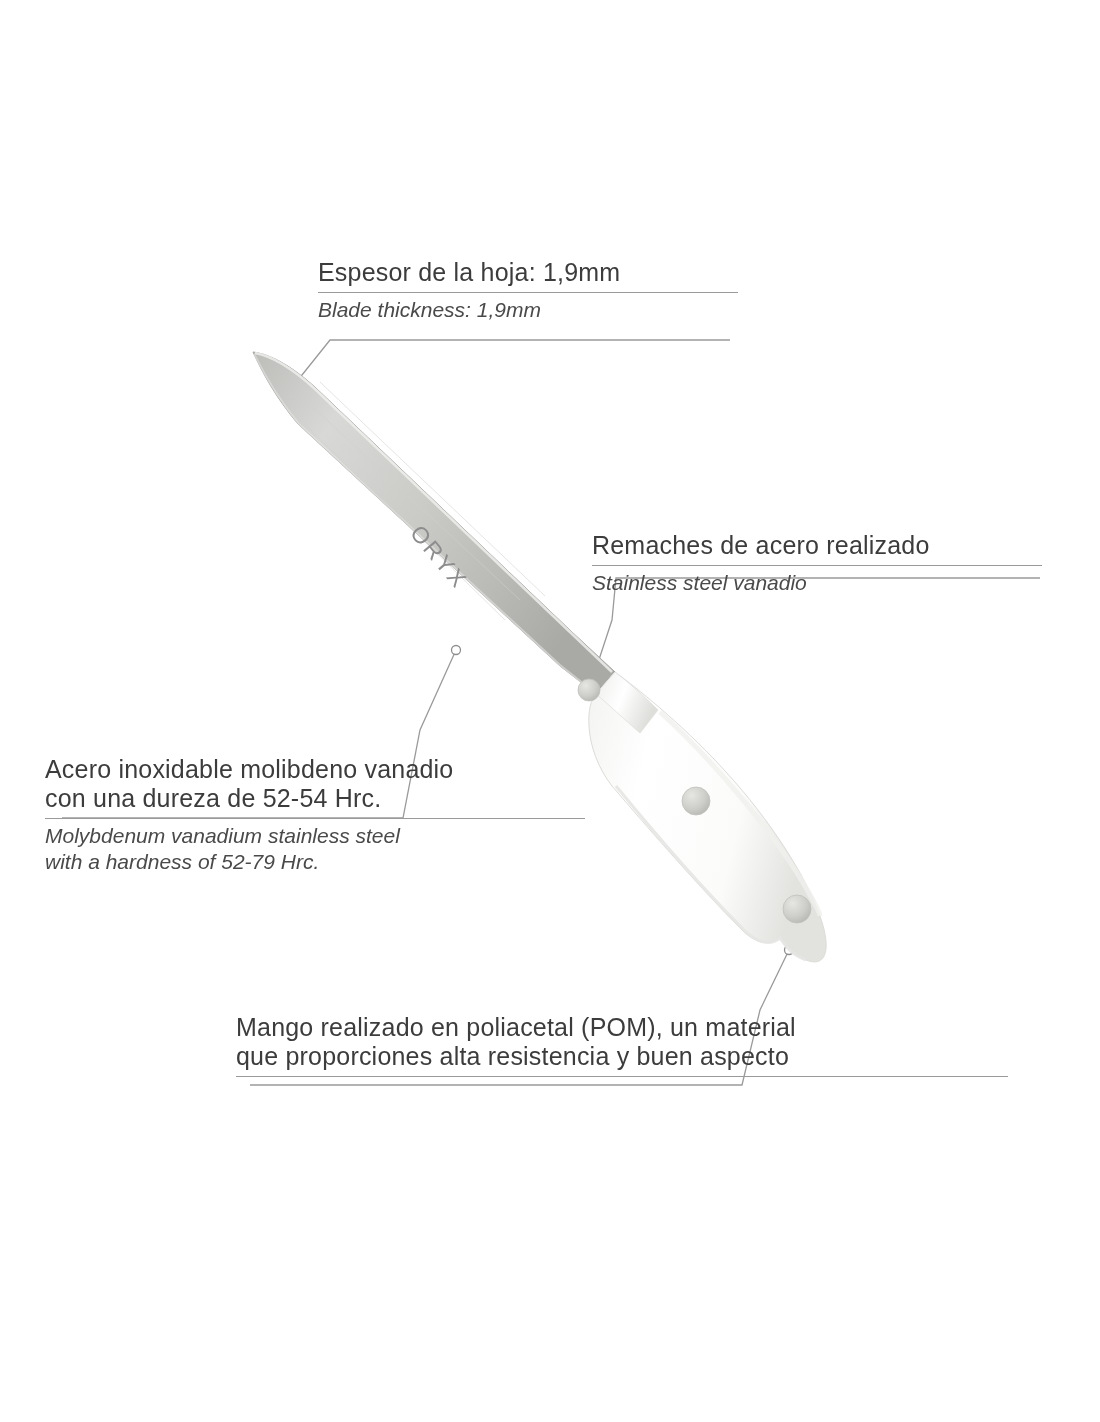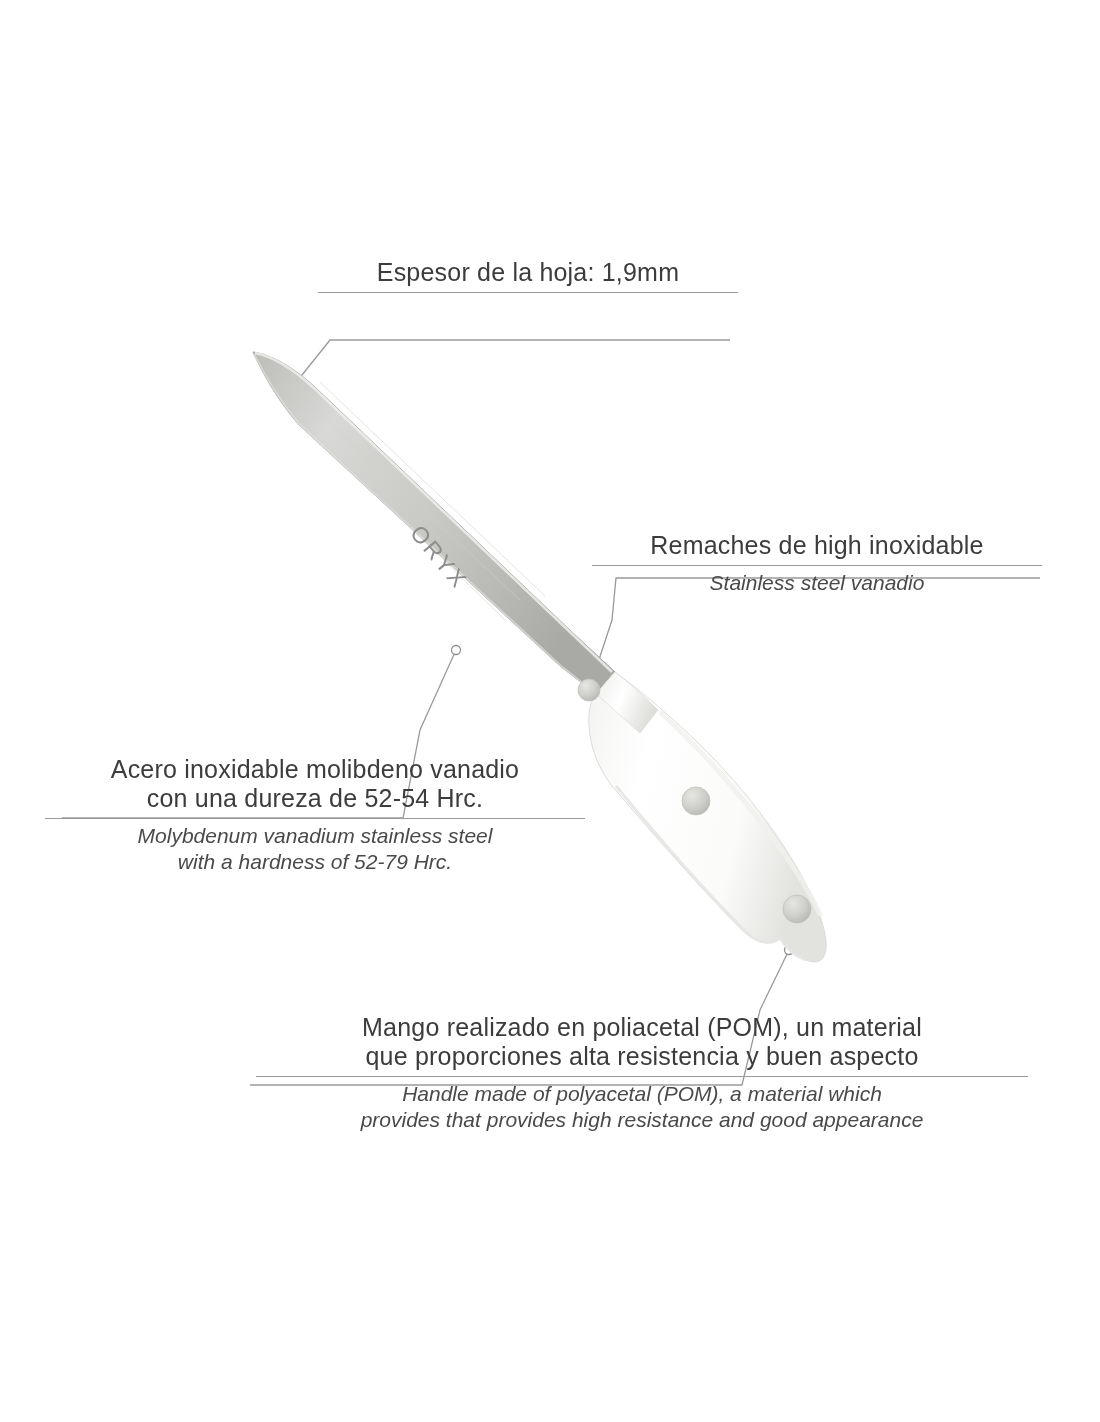--- a/index.html
+++ b/index.html
@@ -42,38 +42,38 @@
     margin: 5px 0 4px 0;
     height: 0;
   }
   .annot .en {
     font-size: 21px;
     line-height: 26px;
     color: #4a4a4a;
     font-style: italic;
     white-space: pre-line;
   }
-  .center { text-align: center; }
+  .center { }
 
   
   .brand {
     position: absolute;
     font-size: 23px;
     letter-spacing: 2.5px;
     color: #8d8d8d;
     font-family: "Liberation Sans", sans-serif;
     transform: rotate(50deg);
     transform-origin: left top;
     white-space: nowrap;
   }
 
   #a-thickness { left: 318px; top: 258px; width: 420px; }
   #a-rivets    { left: 592px; top: 531px; width: 450px; }
   #a-steel     { left: 45px;  top: 755px; width: 540px; }
-  #a-handle    { left: 256px; top: 1013px; width: 772px; }
+  #a-handle    { left: 236px; top: 1013px; width: 772px; }
 </style>
 </head>
 <body>
 
 <div id="page">
 
   <svg class="diagram" viewBox="0 0 1100 1422" aria-hidden="true">
     <defs>
       <linearGradient id="bladeGrad" x1="0" y1="0" x2="1" y2="0.6">
         <stop offset="0%" stop-color="#bcbcb9"></stop>
@@ -165,37 +165,36 @@
       <circle cx="696" cy="801" r="14" fill="url(#rivetGrad)" stroke="#c0c0bd" stroke-width="0.8"></circle>
       <circle cx="797" cy="909" r="14" fill="url(#rivetGrad)" stroke="#c0c0bd" stroke-width="0.8"></circle>
     </g>
   </svg>
 
   <div class="brand" style="left:425px; top:520px;">ORYX</div>
 
   <div class="annot center" id="a-thickness">
     <div class="es">Espesor de la hoja: 1,9mm</div>
     <div class="rule"></div>
+    <div class="en">Blade thickness: 1,9mm</div>
   </div>
 
   <div class="annot center" id="a-rivets">
-    <div class="es">Remaches de high inoxidable</div>
+    <div class="es">Remaches de acero realizado</div>
     <div class="rule"></div>
     <div class="en">Stainless steel vanadio</div>
   </div>
 
   <div class="annot center" id="a-steel">
     <div class="es">Acero inoxidable molibdeno vanadio
 con una dureza de 52-54 Hrc.</div>
     <div class="rule"></div>
     <div class="en">Molybdenum vanadium stainless steel
 with a hardness of 52-79 Hrc.</div>
   </div>
 
   <div class="annot center" id="a-handle">
     <div class="es">Mango realizado en poliacetal (POM), un material
 que proporciones alta resistencia y buen aspecto</div>
     <div class="rule"></div>
-    <div class="en">Handle made of polyacetal (POM), a material which
-provides that provides high resistance and good appearance</div>
   </div>
 
 </div>
 
 </body></html>

